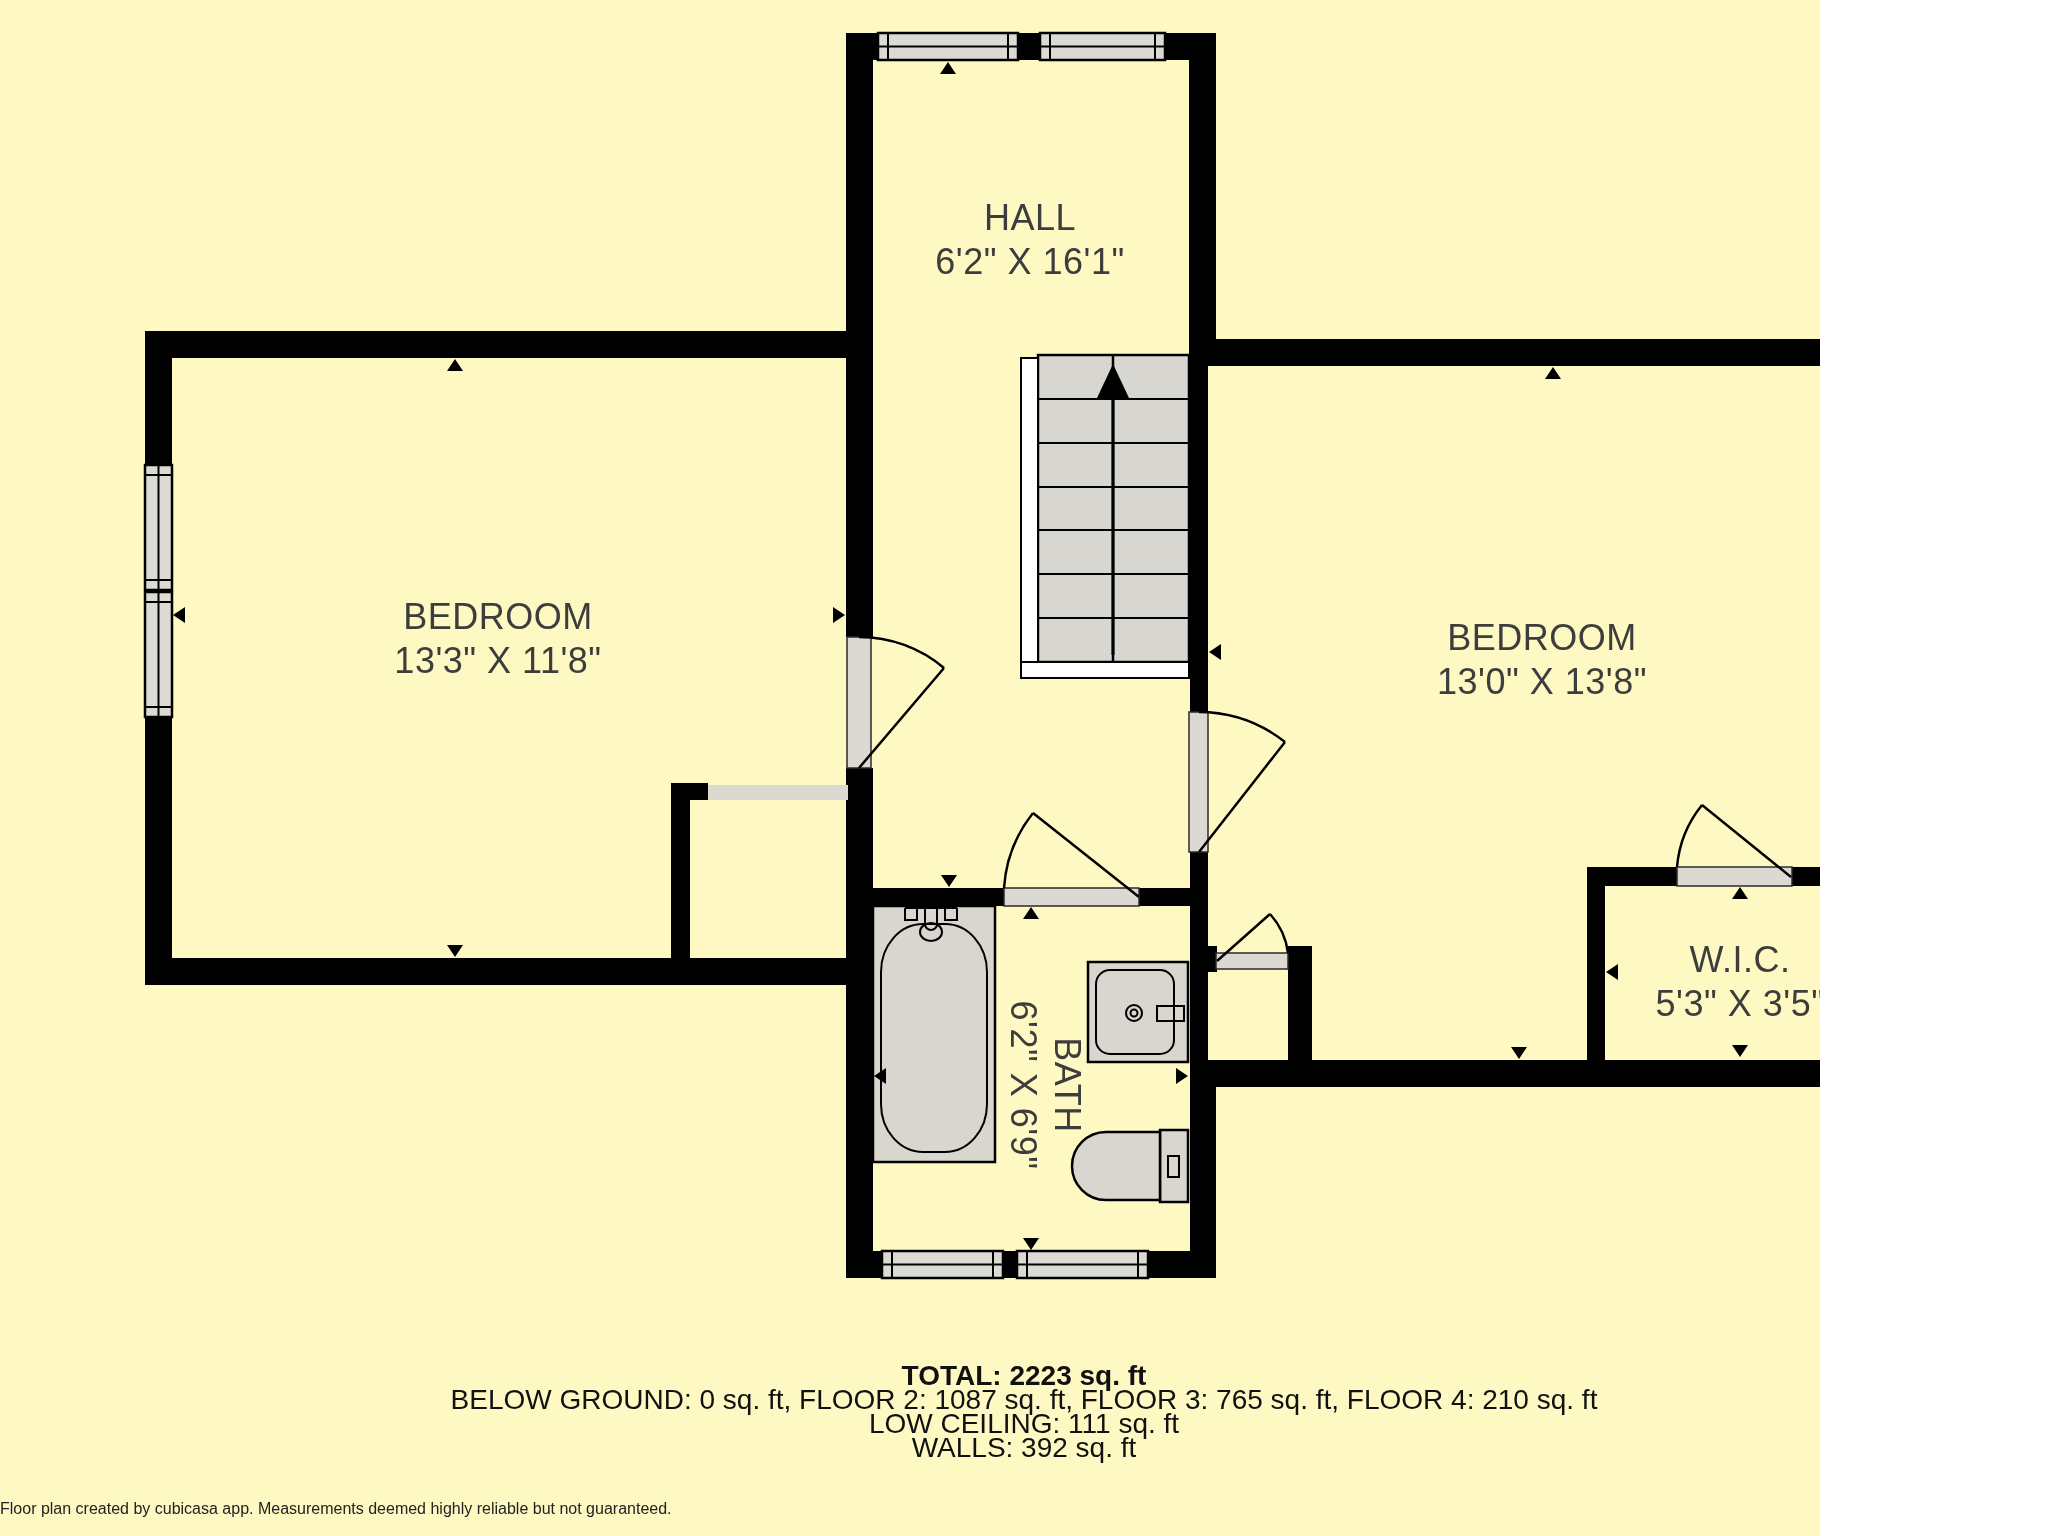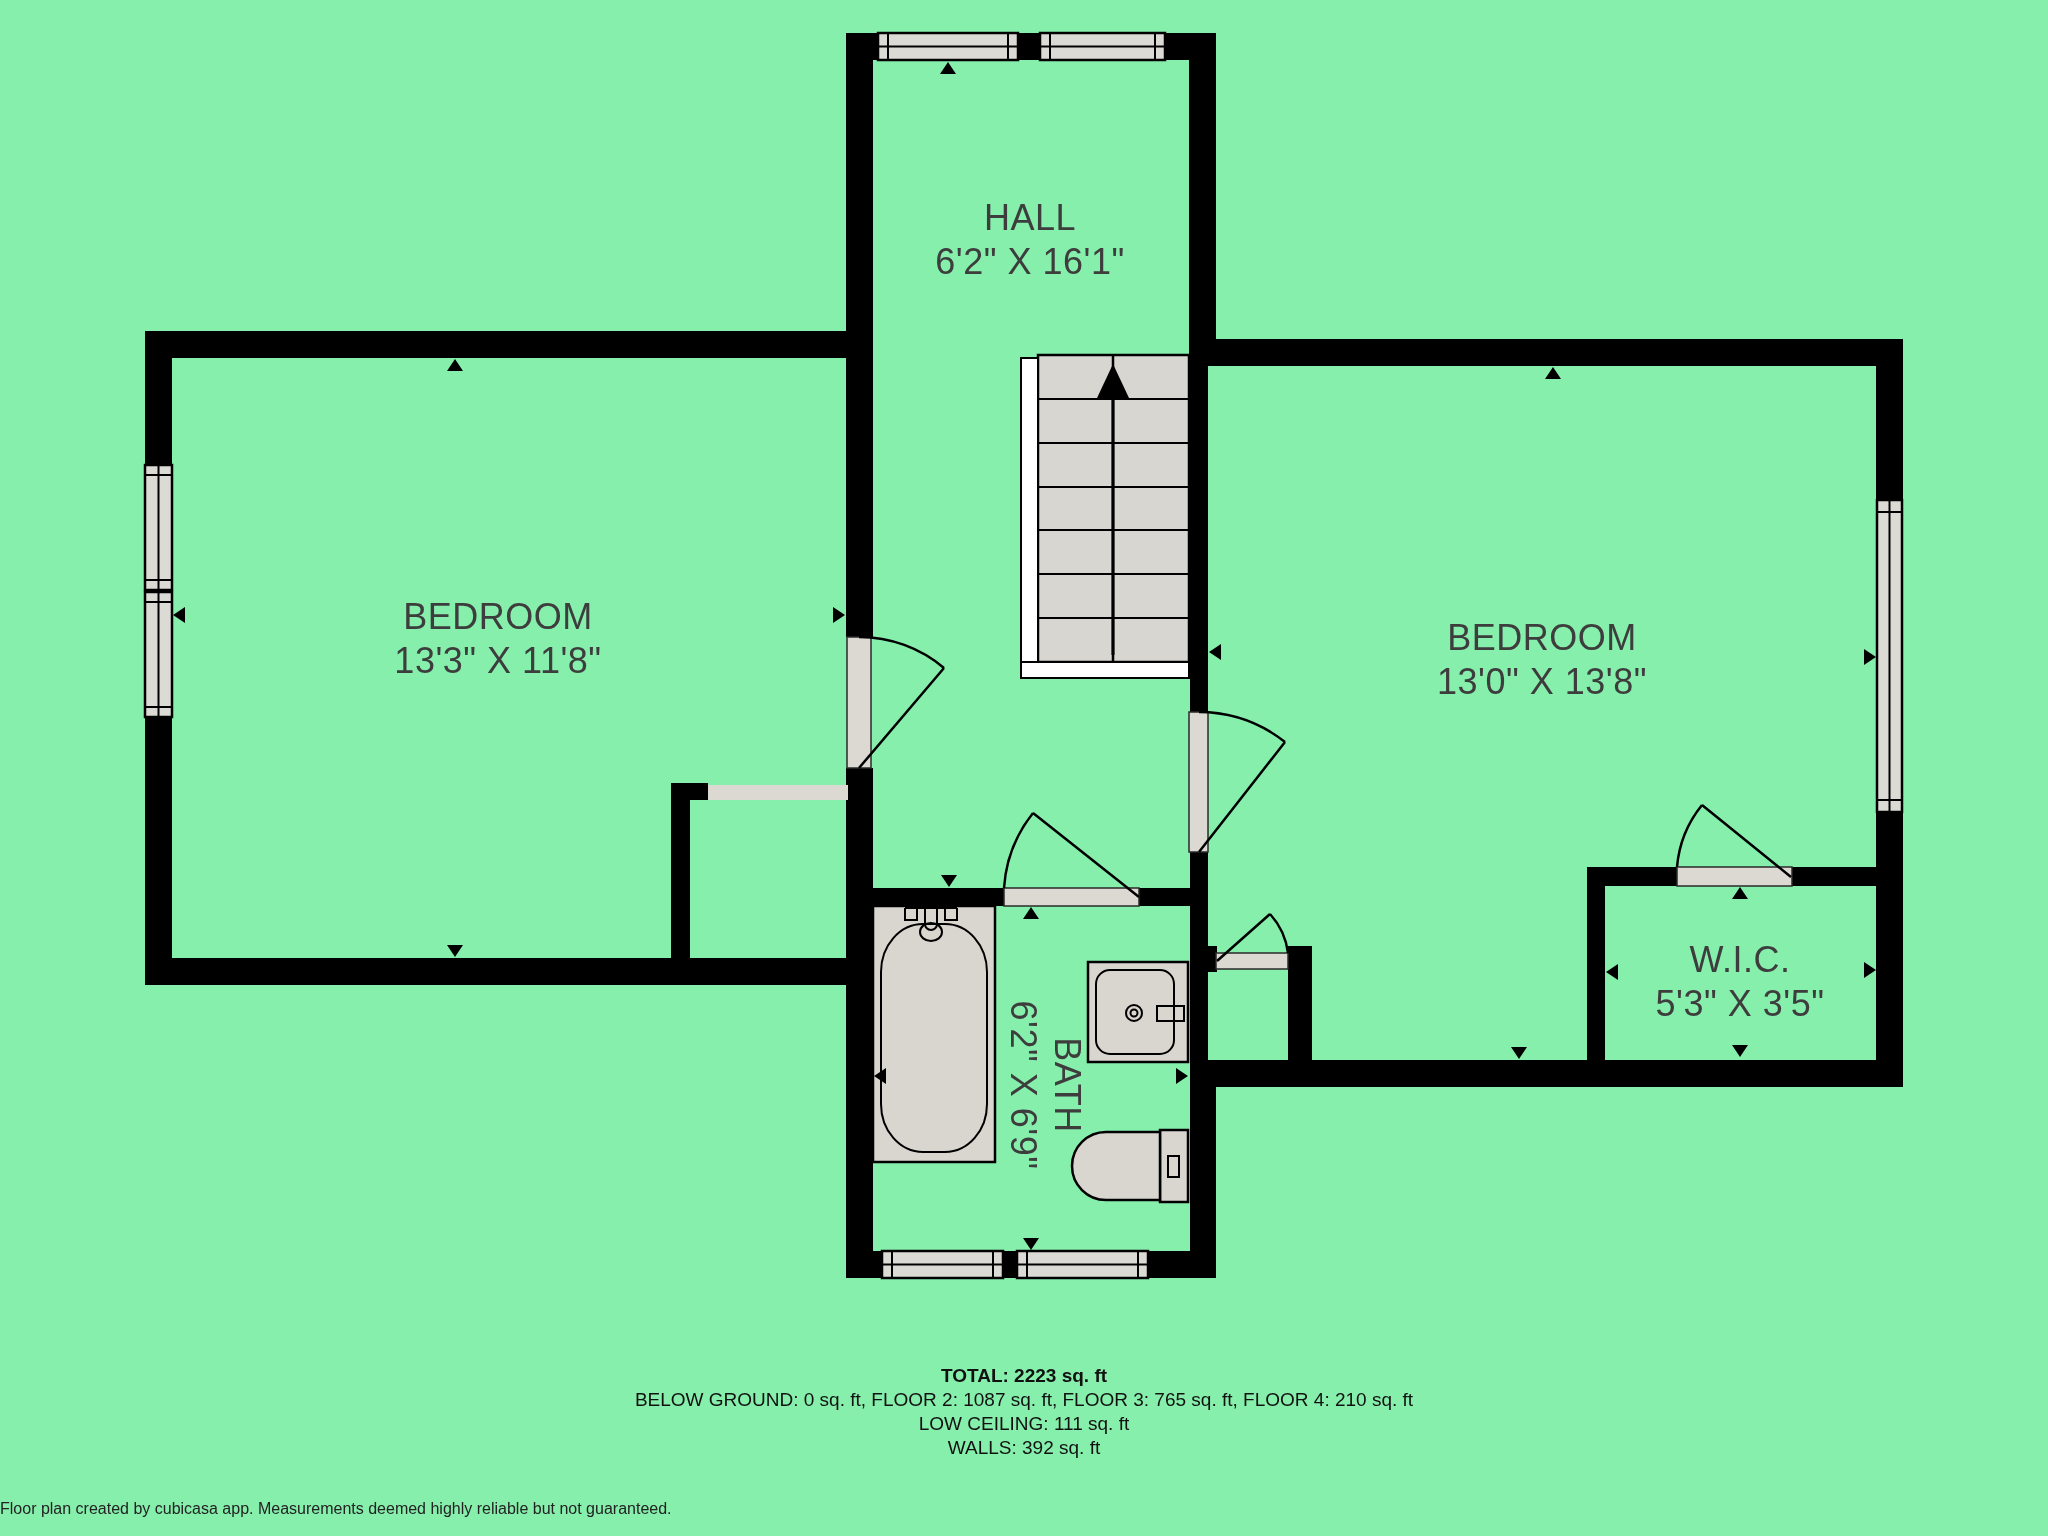--- a/index.html
+++ b/index.html
@@ -1,23 +1,23 @@
 <!DOCTYPE html>
 <html><head>
 <meta charset="utf-8">
 <style>
   html,body{margin:0;padding:0;background:#ffffff;}
-  #canvas{position:relative;width:2048px;height:1536px;background:#86efac;overflow:hidden;
+  #canvas{position:relative;width:1820px;height:1536px;background:#fef9c3;overflow:hidden;
           font-family:"Liberation Sans","DejaVu Sans",sans-serif;}
   #plan-svg{position:absolute;left:0;top:0;width:2048px;height:1536px;}
   .room-label{position:absolute;transform:translate(-50%,-50%);text-align:center;
               color:#3d3d3d;font-size:36px;line-height:44px;white-space:nowrap;letter-spacing:.5px;}
   .room-label.rotated{transform:translate(-50%,-50%) rotate(90deg);}
   .summary{position:absolute;left:0;top:1364px;width:2048px;text-align:center;color:#111111;
-           font-size:19px;line-height:24px;}
+           font-size:28px;line-height:24px;}
   .summary .total{font-weight:bold;}
   .disclaimer{position:absolute;left:0;top:1500px;width:2048px;
               color:#222222;font-size:16px;}
   .wall{fill:#000000;}
   .win{fill:#dcdad4;stroke:#000000;stroke-width:2.5;}
   .winline{stroke:#000000;stroke-width:2;fill:none;}
   .doorbar{fill:#dcd9d3;stroke:#2a2a2a;stroke-width:1.5;}
   .openbar{fill:#dcd9d3;}
   .arc{fill:none;stroke:#000000;stroke-width:2.5;}
   .tread{fill:#d8d6d0;stroke:#000000;stroke-width:2.5;}

